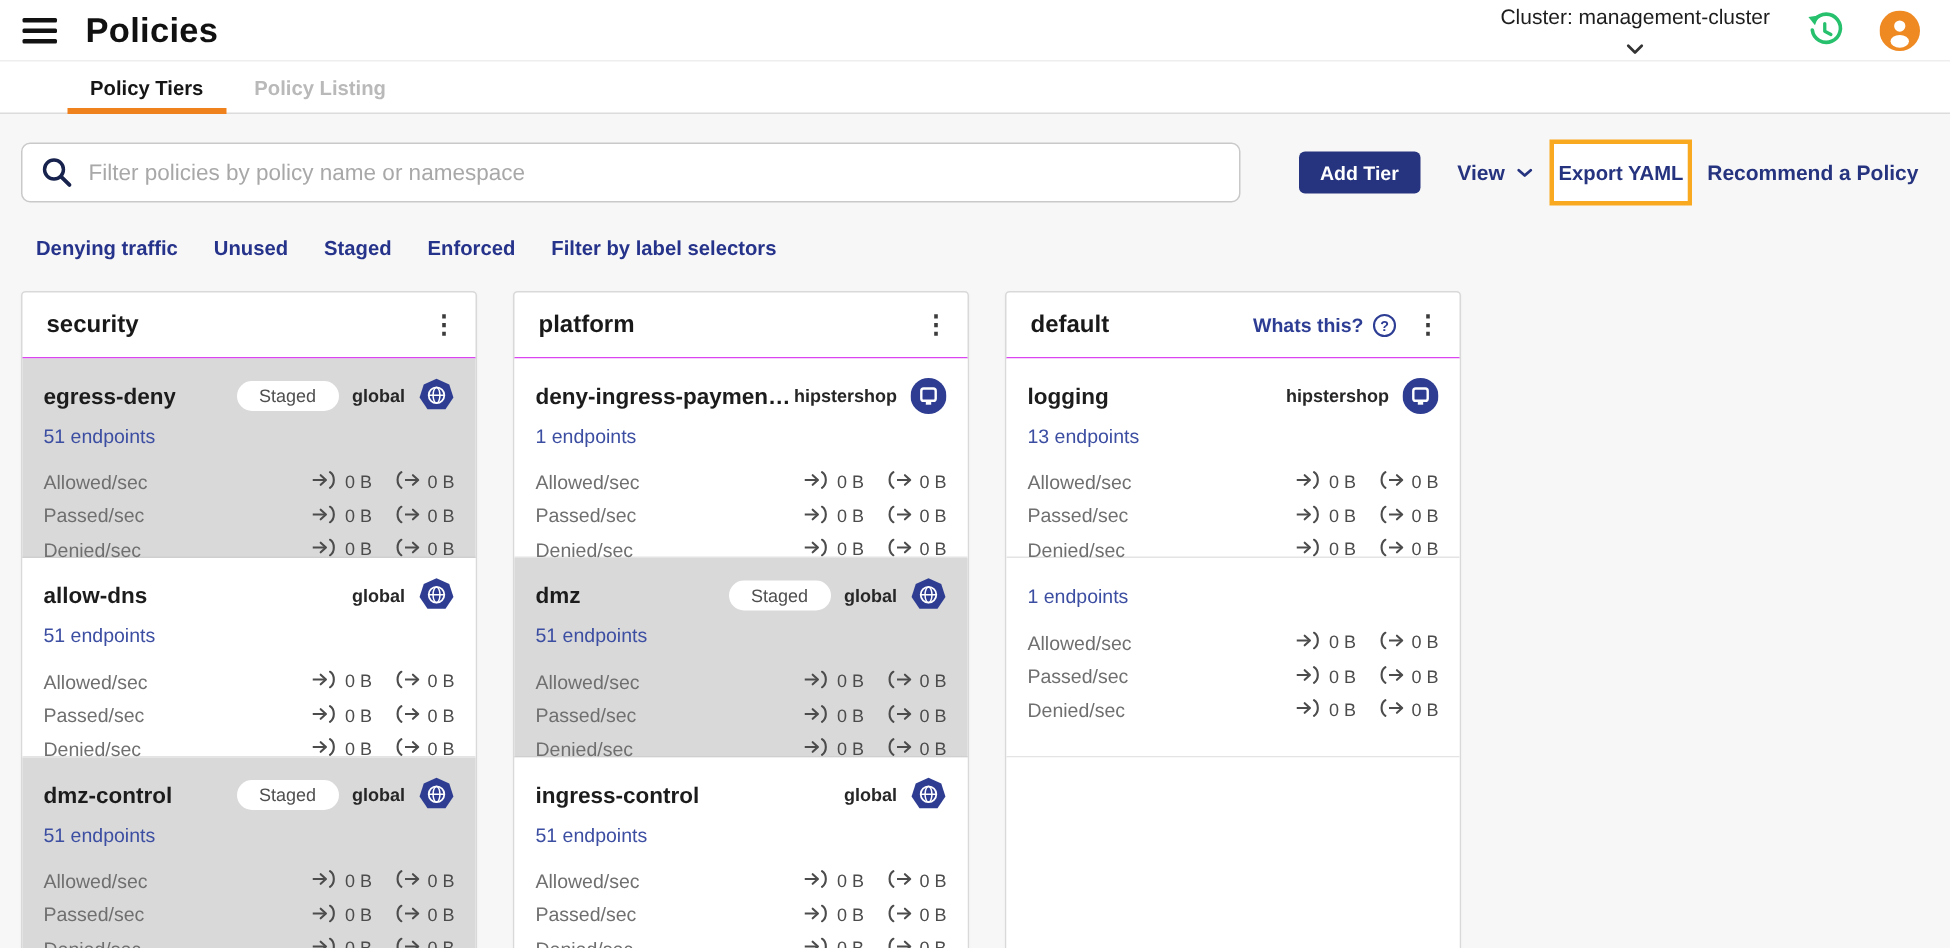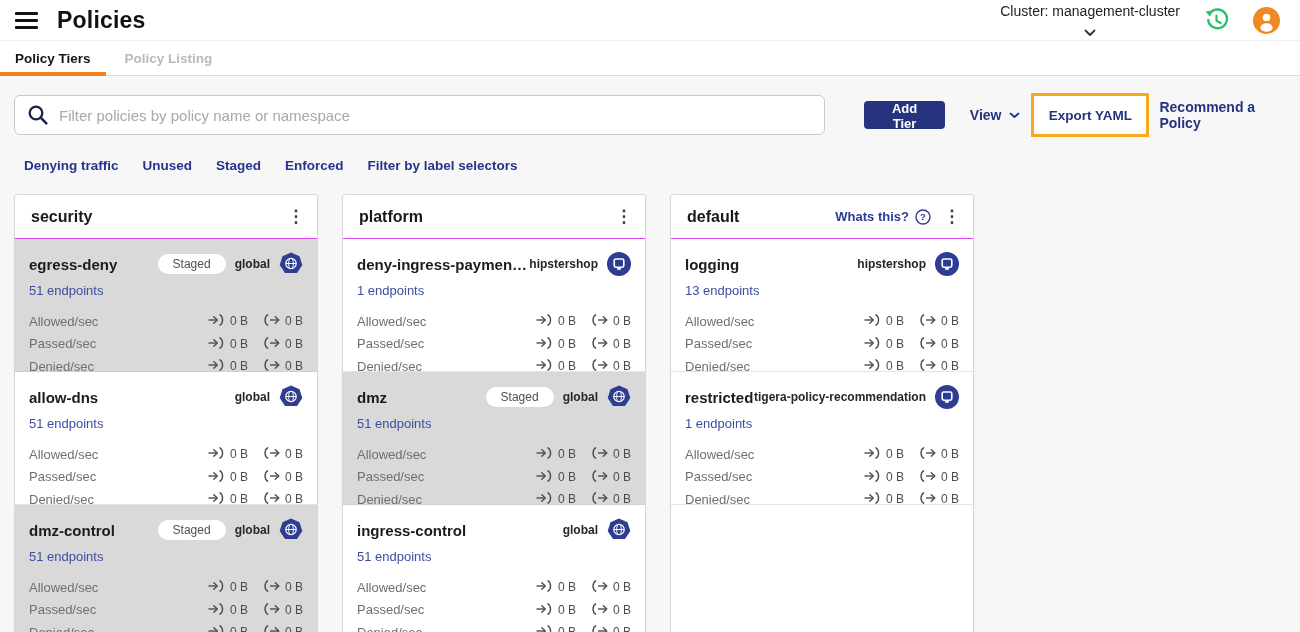--- a/index.html
+++ b/index.html
@@ -14,21 +14,21 @@
   .hamburger span { display:block; height:3px; background:#121212; border-radius:1px; }
   .page-title { font-size:23px; font-weight:700; color:#111; margin-left:19px;
                 letter-spacing:.2px; }
   .topbar-right { margin-left:auto; display:flex; align-items:center; gap:23px; }
   .cluster-select { display:flex; align-items:center; gap:10px; font-size:14px;
                     color:#1d1d1d; cursor:pointer;flex-direction:column; }
   .icon-btn { display:flex; align-items:center; cursor:pointer; }
 
   
   .tabbar { height:36px; background:#fff; border-top:1px solid #eeeeee;
-            border-bottom:1px solid #dcdcdc; display:flex; }
+            border-bottom:1px solid #dcdcdc; display:flex;padding-left:45px; }
   .tab { padding:0 15px; display:flex; align-items:center; font-size:13.5px;
          font-weight:700; color:#b9b9b9; position:relative; cursor:pointer; }
   .tab.active { color:#151515; }
   .tab.active::after { content:""; position:absolute; left:0; right:0; bottom:-1px;
                        height:4px; background:#f0821e; }
   .tab + .tab { margin-left:4px; }
 
   
   .main { padding:17px 0 0 14px; }
 
@@ -39,21 +39,21 @@
                      font-family:"Liberation Sans", sans-serif; background:transparent; }
   .searchbox input::placeholder { color:#a8a8a8; }
   .search-icon { margin-right:10px; display:flex; }
 
   .btn-primary { margin-left:39px; height:28px; padding:0 14px; background:#26337f;
                  color:#fff; border:none; border-radius:4px; font-size:13px;
                  font-weight:700; cursor:pointer; font-family:"Liberation Sans", sans-serif; }
   .view-btn { margin-left:25px; display:flex; align-items:center; gap:8px;
               font-size:14px; font-weight:700; color:#26337f; cursor:pointer; }
   .export-wrap { margin-left:11px; border:3px solid #f9a91f; background:#fff; }
-  .export-btn { width:112px; height:38px; background:#fff; border:none; color:#26337f;
+  .export-btn { width:89px; height:38px; background:#fff; border:none; color:#26337f;
                 font-size:13.5px; font-weight:700; cursor:pointer;
                 font-family:"Liberation Sans", sans-serif; }
   .recommend-btn { margin-left:10px; font-size:14px; font-weight:700; color:#26337f;
                    cursor:pointer; }
 
   .filter-links { margin:21px 0 0 10px; display:flex; gap:24px; }
   .filter-links a { font-size:13.5px; font-weight:700; color:#26338b;
                     text-decoration:none; cursor:pointer; }
 
   
@@ -853,33 +853,20 @@
                       <path d="M12.3 2.8 L15.8 6 L12.3 9.2" fill="none" stroke="#4c4c4c" stroke-width="1.4" stroke-linecap="round" stroke-linejoin="round"></path>
                     </svg>
                   </span>
                   <span>0 B</span>
                 </span>
               </div>
             </div>
           </div>
         </div>
         <div class="policy-card">
-          <div class="card-top">
-            <div class="policy-name">restricted</div>
-            <div class="card-top-right">
-              <span class="ns-label">tigera-policy-recommendation</span>
-              <span class="scope-icon">
-                <svg width="24" height="24" viewBox="0 0 24 24">
-                  <circle cx="12" cy="12" r="12" fill="#2e3d92"></circle>
-                  <rect x="7.2" y="7" width="9.6" height="8.2" rx="1.6" fill="none" stroke="#fff" stroke-width="1.6"></rect>
-                  <rect x="10.2" y="16" width="3.6" height="1.8" fill="#fff"></rect>
-                </svg>
-              </span>
-            </div>
-          </div>
           <div class="endpoints">1 endpoints</div>
           <div class="metrics">
             <div class="metric-row">
               <span class="metric-label">Allowed/sec</span>
               <div class="metric-values">
                 <span class="metric-group">
                   <span class="scope-icon">
                     <svg width="17" height="12" viewBox="0 0 17 12">
                       <line x1="0.5" y1="6" x2="8.5" y2="6" stroke="#4c4c4c" stroke-width="1.4"></line>
                       <path d="M5.8 2.8 L9.3 6 L5.8 9.2" fill="none" stroke="#4c4c4c" stroke-width="1.4" stroke-linecap="round" stroke-linejoin="round"></path>

